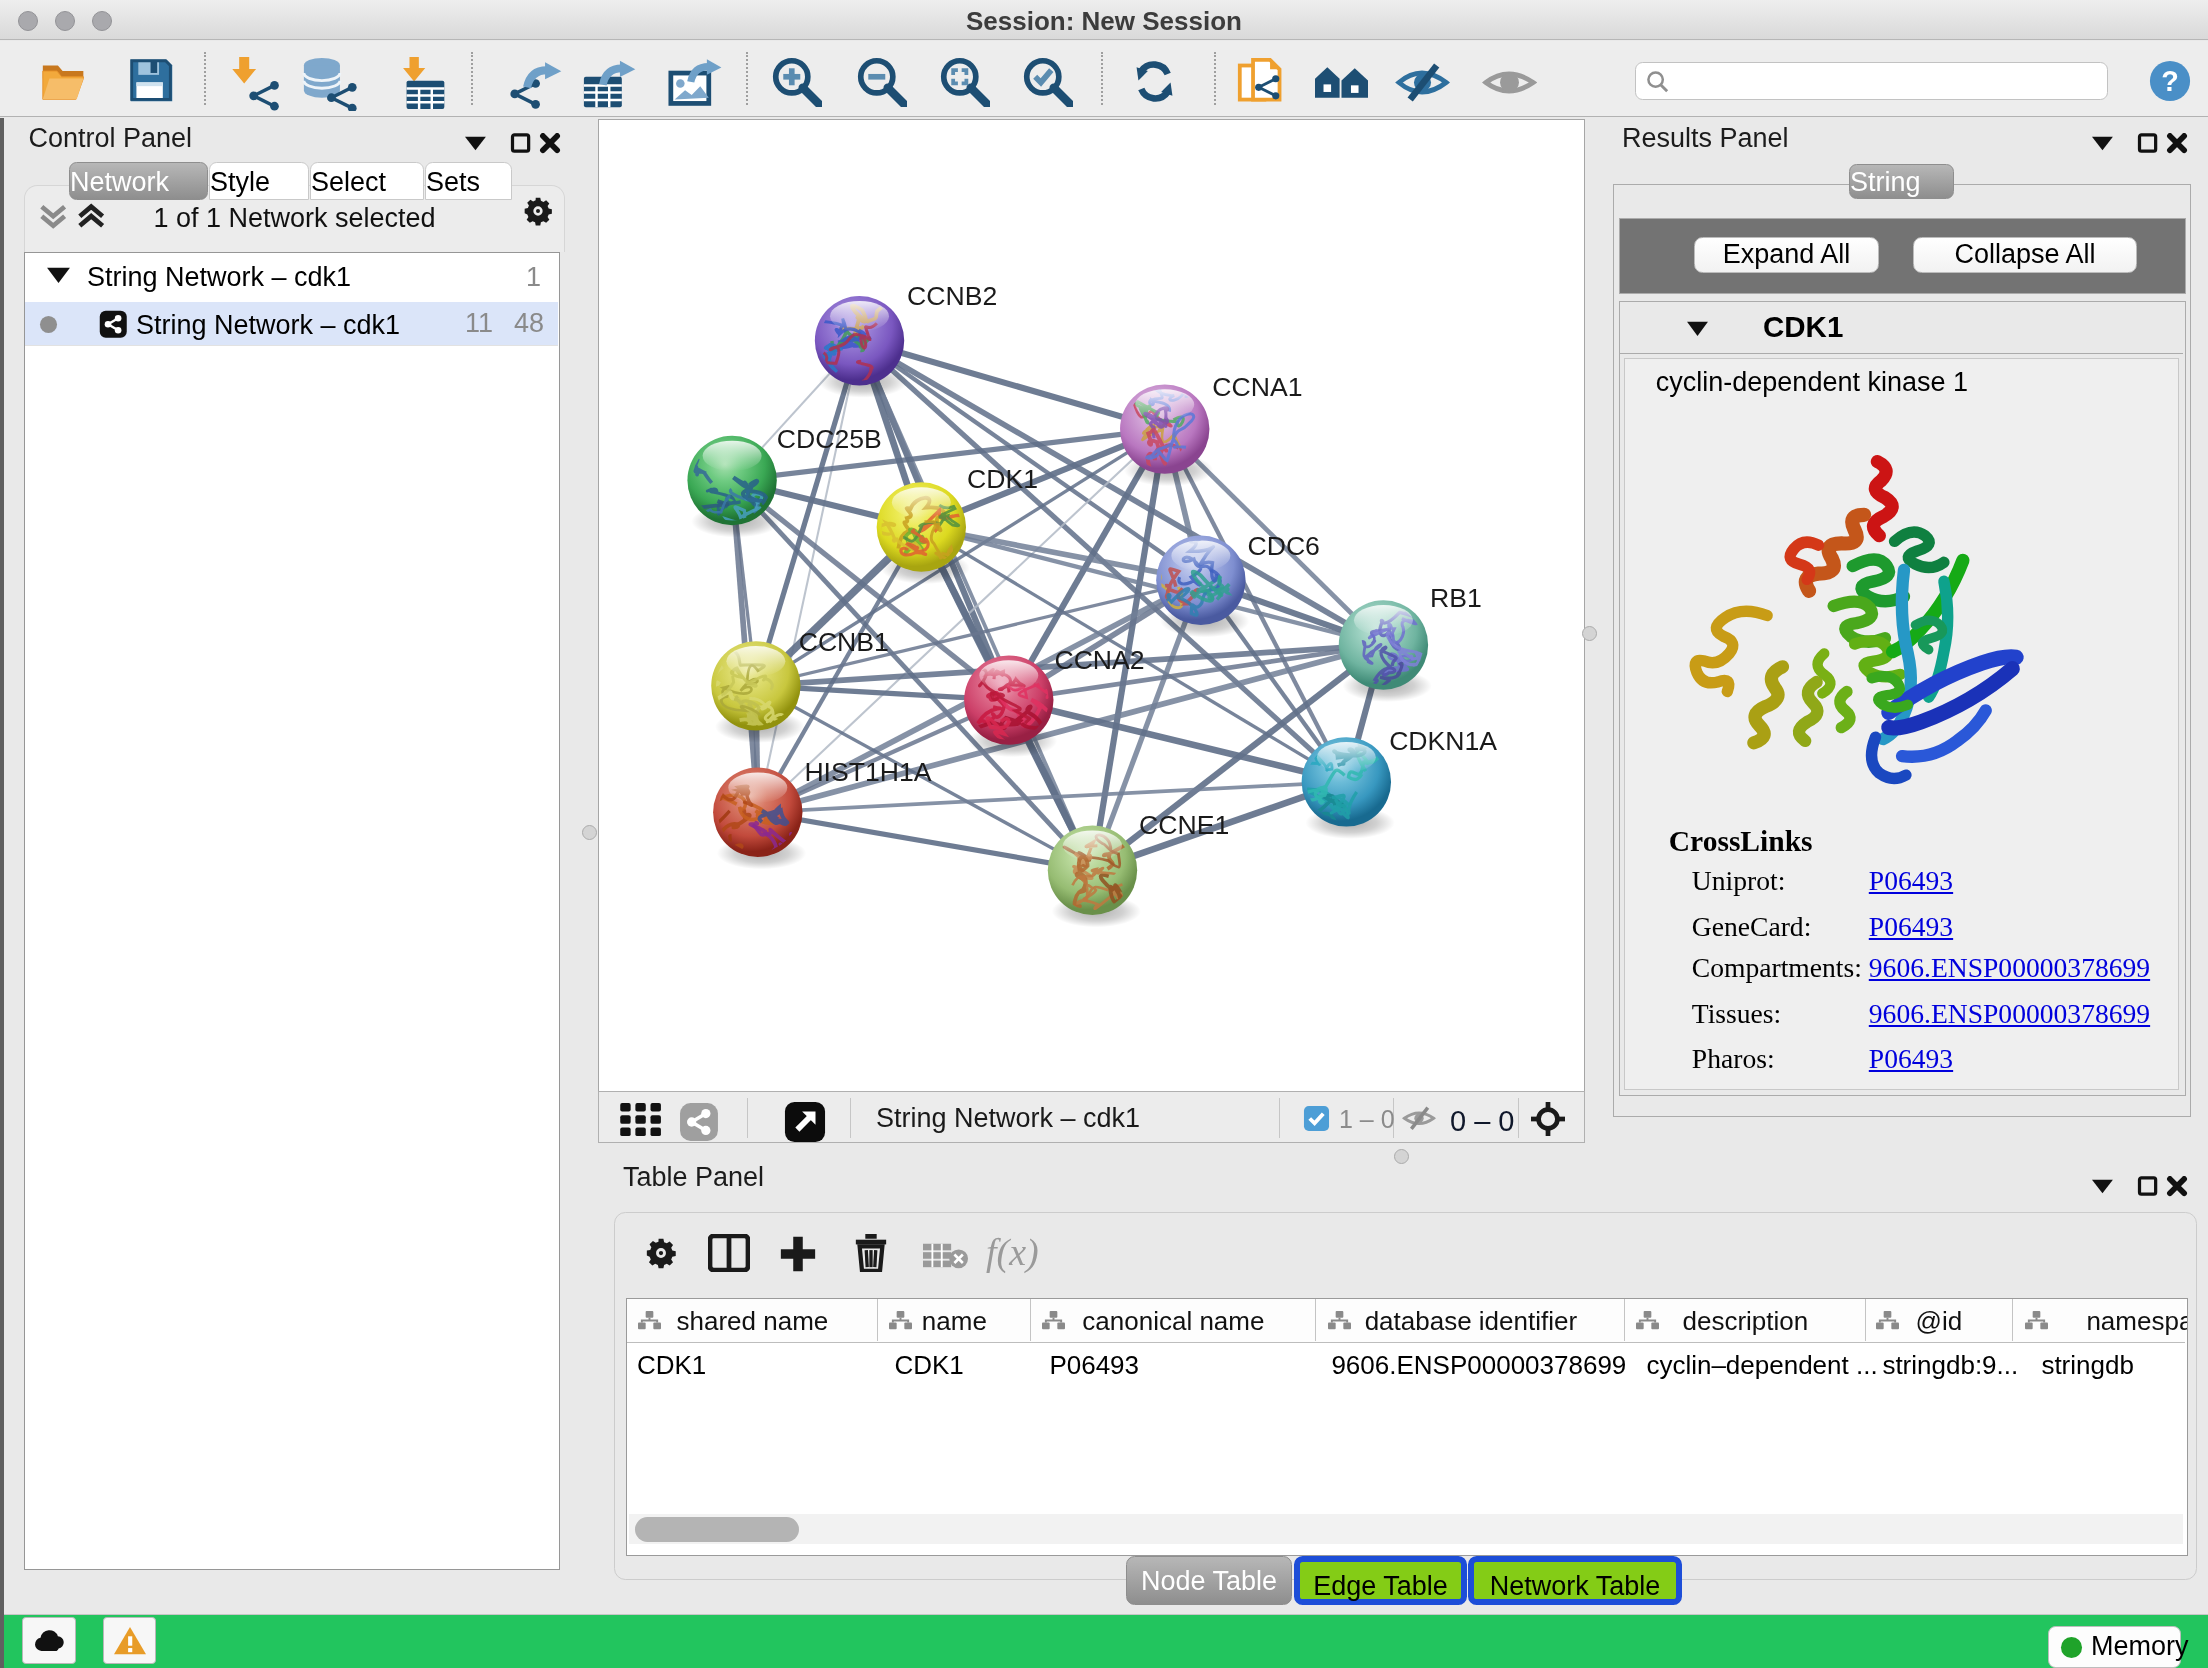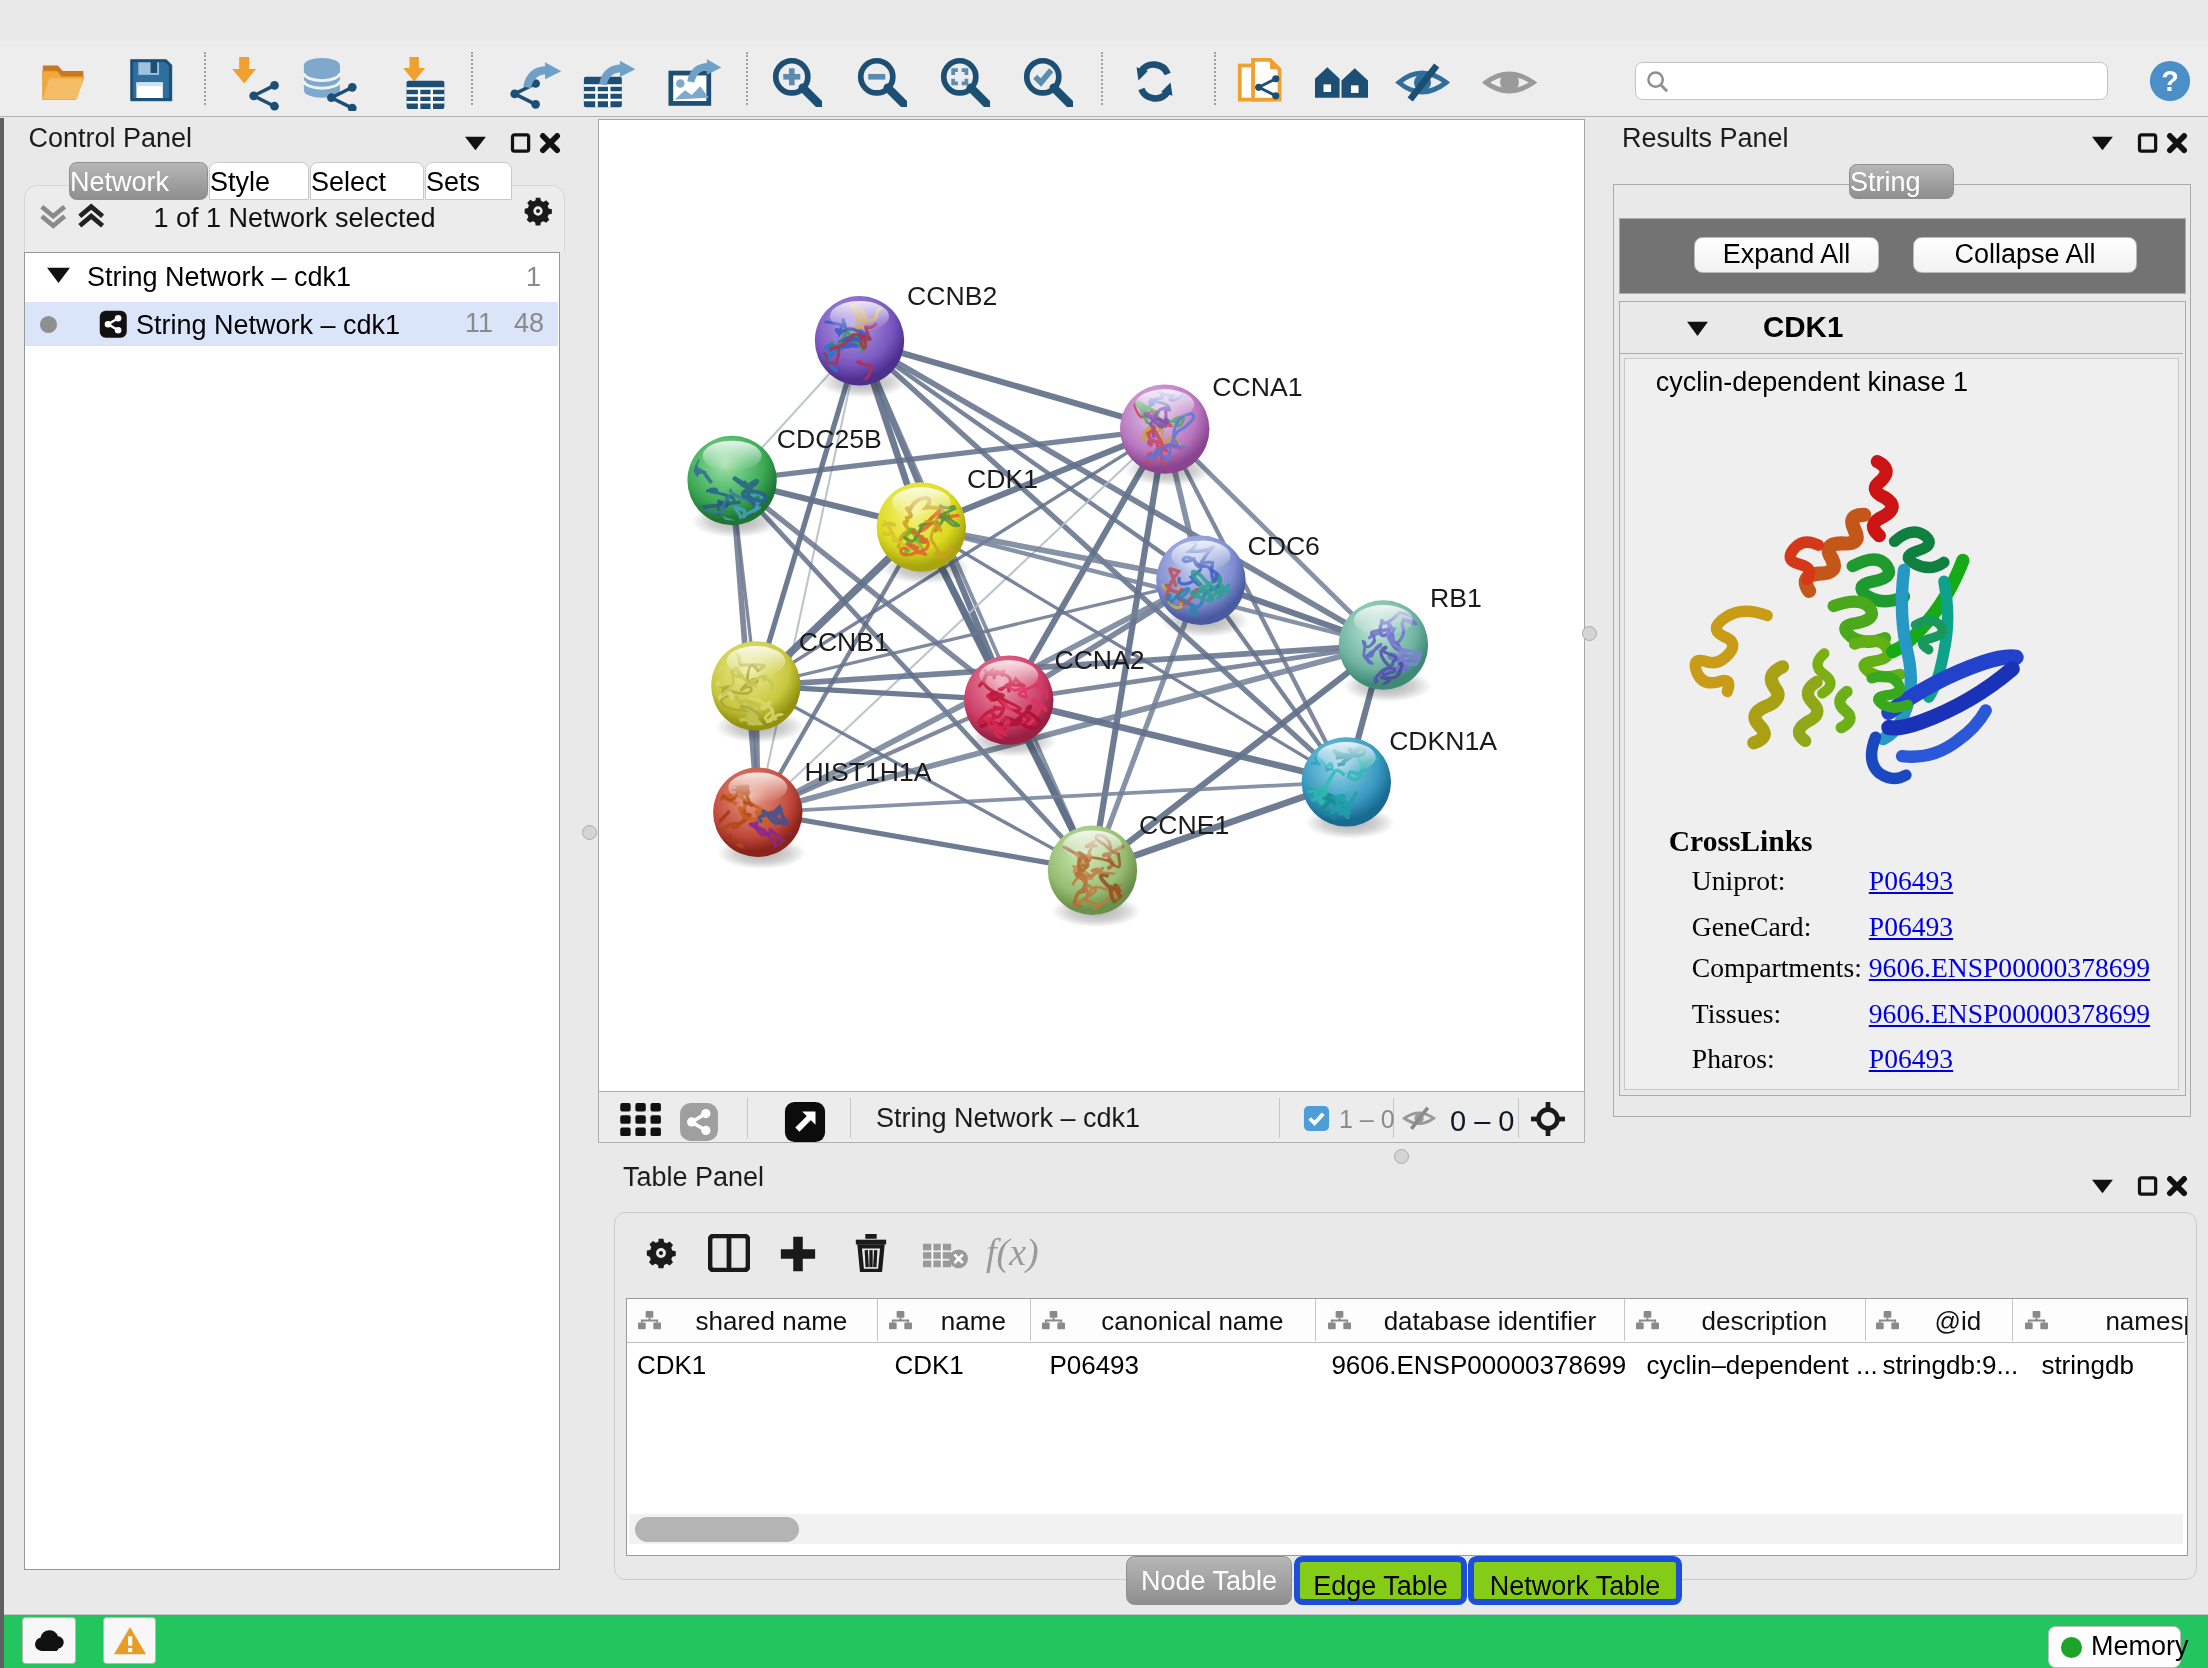--- a/index.html
+++ b/index.html
@@ -45,40 +45,46 @@
 .rbtn { position:absolute; top:18px; height:36px; background:linear-gradient(#ffffff,#f2f2f2); border:1.9px solid #bcbcbc; border-radius:8.6px; font-size:27px; text-align:center; line-height:32px; color:#000; }
 #rboxbhead { position:absolute; left:0; top:0; width:563px; height:52px; border-bottom:1.9px solid #ababab; }
 #rcontent { position:absolute; left:3.8px; top:56px; width:555px; height:732px; background:#efefef; border:1px solid #c8c8c8; }
 .serif { font-family:"Liberation Serif", serif; }
 .xlrow { position:absolute; font-size:27.6px; color:#000; }
 .xlink { color:#0000dd; text-decoration:underline; }
 
 
 #tpbox { left:614px; top:1212px; width:1583px; height:368px; background:#e9e9e9; border:1px solid #cccccc; border-radius:11.4px; }
 #tbl { position:absolute; left:11.4px; top:85px; width:1562px; height:258px; background:#fff; border:1.9px solid #9a9a9a; overflow:hidden; }
-.th { position:absolute; top:0; height:42px; border-right:1.9px solid #c4c4c4; font-size:26px; color:#111;padding-left:19px; }
+.th { position:absolute; top:0; height:42px; border-right:1.9px solid #c4c4c4; font-size:26px; color:#111; }
 .thlabel { position:absolute; top:6.7px; width:100%; text-align:center; }
 .hicon { position:absolute; left:9.5px; top:9.5px; }
 #thead { position:absolute; left:0; top:0; width:1558px; height:44px; background:#fdfdfd; border-bottom:1.9px solid #bdbdbd; }
 .td { position:absolute; top:51px; font-size:26px; color:#000; white-space:nowrap; }
 #hscroll { position:absolute; left:1.9px; top:215px; width:1554px; height:30px; background:#f2f2f2; }
 #hthumb { position:absolute; left:5.7px; top:2.9px; width:164px; height:25px; background:#b4b4b4; border-radius:12.4px; }
 .btab { position:absolute; top:1556px; height:49px; background:#84cc16; border:6px solid #1d4ed8; font-size:27px; text-align:center; line-height:49px; color:#000; }
 
 .btab.tabsel { background:linear-gradient(#b7b7b7,#8e8e8e); color:#fff; border:1px solid #8e8e8e; }
 
 #statusbar { left:0; top:1614px; width:2208px; height:54px; background:#22c55e; border-top:1.9px solid #c6c6c6; }
 .sbtn { position:absolute; top:1.9px; width:54px; height:47px; background:#f7f7f7; border:1.9px solid #b8b8b8; border-radius:3.8px; }
 #memory { position:absolute; left:2048px; top:10.5px; width:133px; height:42px; background:#fdfdfd; border:1.9px solid #bdbdbd; border-radius:7.6px; font-size:27px; line-height:38px; color:#000; }
 
 
 #lborder { left:0; top:118px; width:3.8px; height:1550px; background:#606060; }
 </style></head>
 <body>
 <div id="win">
+  <div class="abs" id="titlebar">
+    <div class="abs tl" style="left:18px"></div>
+    <div class="abs tl" style="left:55px"></div>
+    <div class="abs tl" style="left:92px"></div>
+    <div class="abs" id="title">Session: New Session</div>
+  </div>
 
   <div class="abs" id="toolbar">
       <svg class="abs ticon" style="left:40px" width="49" height="49" viewBox="0 0 52 52">
         <path fill="#c8781e" d="M3 10 h16 l5 6 h22 v8 H3 z"></path>
         <path fill="#f2a93c" d="M3 46 V16 h15 l5 6 h23 v2 l-8 22 z" stroke="#e8932a" stroke-width="1"></path>
         <path fill="#f6bd69" d="M10 24 h36 l-7 22 H3 z"></path>
       </svg>
       <svg class="abs ticon" style="left:127px" width="49" height="49" viewBox="0 0 52 52">
         <path fill="#2e6f9e" d="M4 4 h38 l6 6 v38 H4 z"></path>
         <rect x="12" y="4" width="22" height="16" fill="#9fc3dd"></rect>

